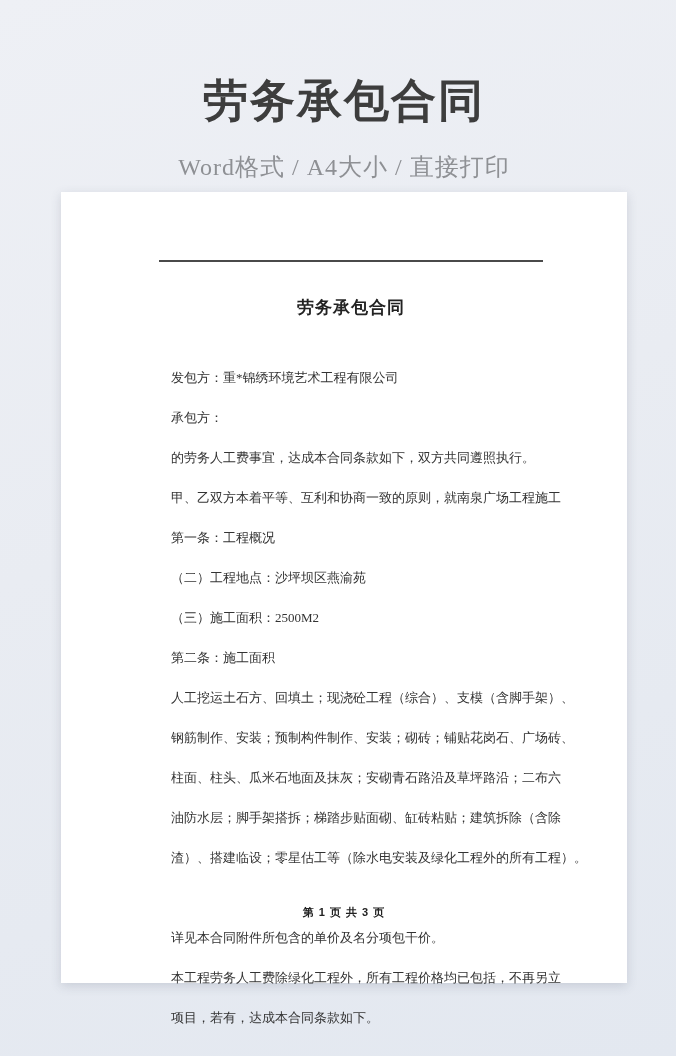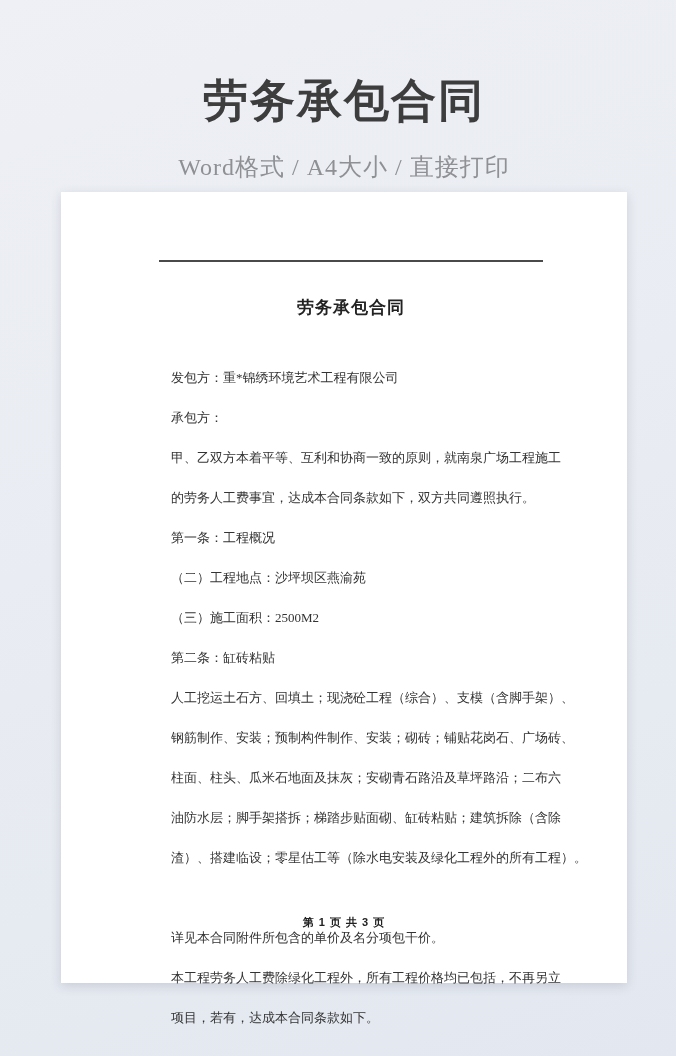--- a/index.html
+++ b/index.html
@@ -58,21 +58,21 @@
   .doc-line {
     font-size: 13px;
     line-height: 28px;
     color: #333333;
     white-space: nowrap;
     letter-spacing: 0;
     font-family: Liberation Serif, serif;
   }
   .doc-footer {
     position: absolute;
-    bottom: 48px;
+    bottom: 58px;
     left: 0;
     width: 100%;
     text-align: center;
     font-size: 11px;
     font-weight: bold;
     color: #222222;
     letter-spacing: 1px;
     line-height: 14px;
     margin-top: 16px;
   }
@@ -85,26 +85,26 @@
   <div class="banner-subtitle">Word格式 / A4大小 / 直接打印</div>
 </div>
 
 <div class="doc-page">
   <div class="doc-inner">
     <div class="doc-divider"></div>
     <div class="doc-title">劳务承包合同</div>
     <div class="doc-body" id="doc-body">
         <div class="doc-line">发包方：重*锦绣环境艺术工程有限公司</div>
         <div class="doc-line">承包方：</div>
+        <div class="doc-line">的劳务人工费事宜，达成本合同条款如下，双方共同遵照执行。</div>
         <div class="doc-line">甲、乙双方本着平等、互利和协商一致的原则，就南泉广场工程施工</div>
-        <div class="doc-line">的劳务人工费事宜，达成本合同条款如下，双方共同遵照执行。</div>
         <div class="doc-line">第一条：工程概况</div>
         <div class="doc-line">（二）工程地点：沙坪坝区燕渝苑</div>
         <div class="doc-line">（三）施工面积：2500M2</div>
-        <div class="doc-line">第二条：缸砖粘贴</div>
+        <div class="doc-line">第二条：施工面积</div>
         <div class="doc-line">人工挖运土石方、回填土；现浇砼工程（综合）、支模（含脚手架）、</div>
         <div class="doc-line">钢筋制作、安装；预制构件制作、安装；砌砖；铺贴花岗石、广场砖、</div>
         <div class="doc-line">柱面、柱头、瓜米石地面及抹灰；安砌青石路沿及草坪路沿；二布六</div>
         <div class="doc-line">油防水层；脚手架搭拆；梯踏步贴面砌、缸砖粘贴；建筑拆除（含除</div>
         <div class="doc-line">渣）、搭建临设；零星估工等（除水电安装及绿化工程外的所有工程）。</div>
         <div class="doc-line">&nbsp;</div>
         <div class="doc-line">详见本合同附件所包含的单价及名分项包干价。</div>
         <div class="doc-line">本工程劳务人工费除绿化工程外，所有工程价格均已包括，不再另立</div>
         <div class="doc-line">项目，若有，达成本合同条款如下。</div>
       </div>

